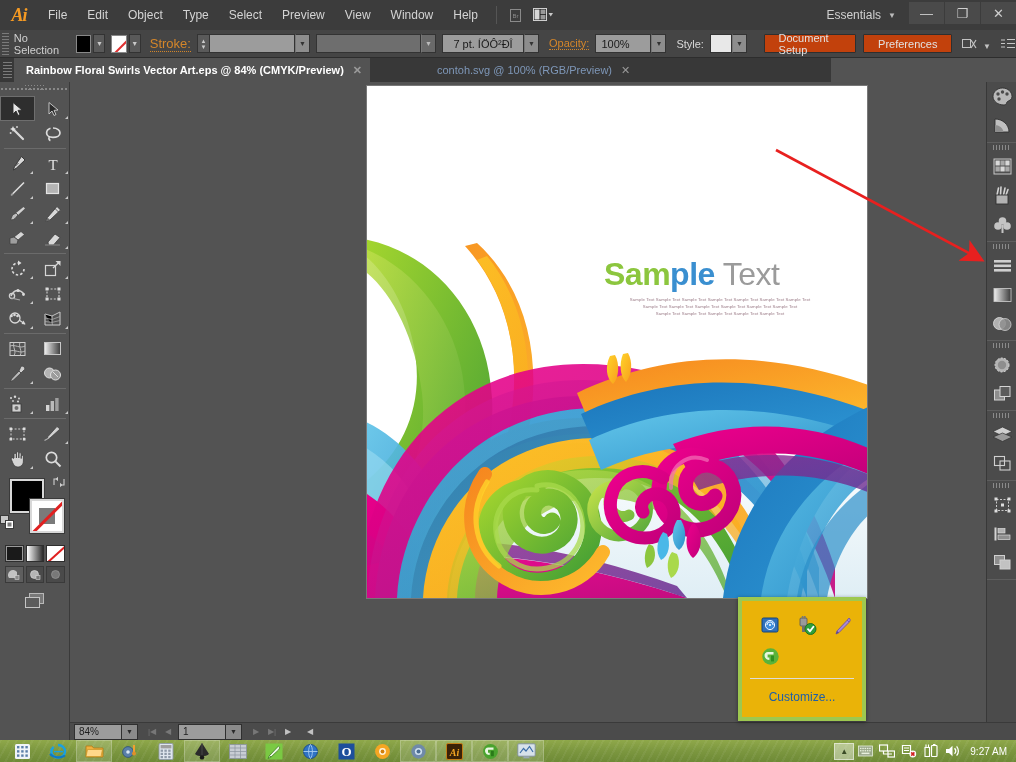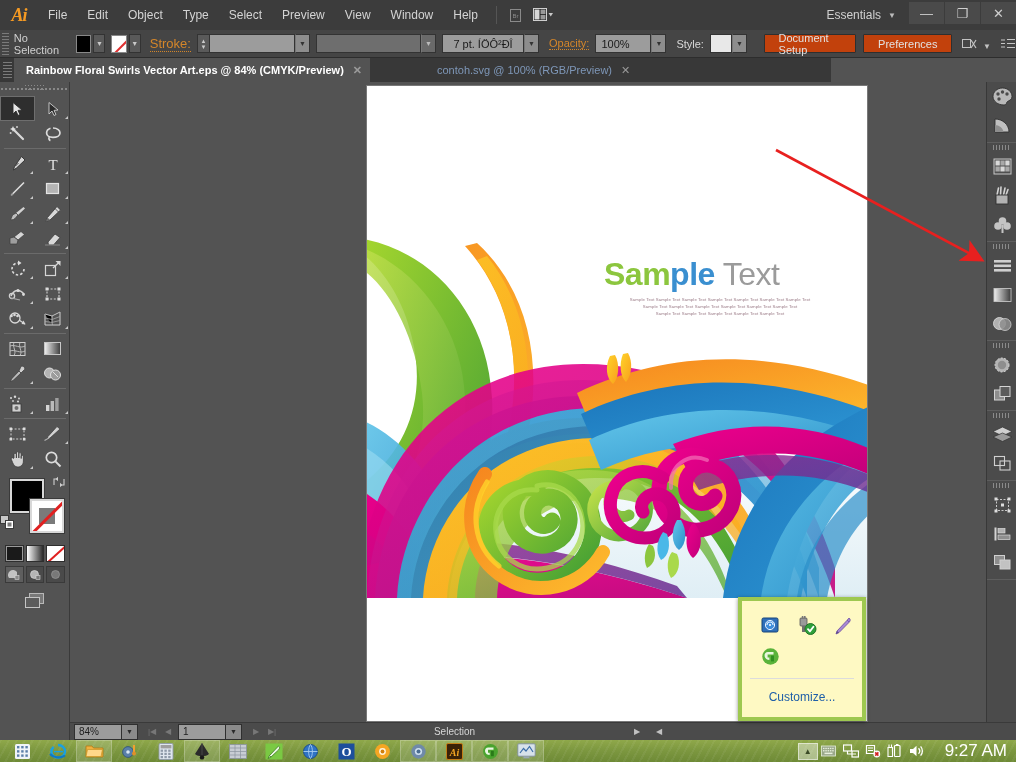--- a/index.html
+++ b/index.html
@@ -172,21 +172,21 @@
   }
   .dmode.on{ background:#5e5e5e; }
   #screenmode{ width:70px; display:flex; justify-content:center; padding-top:8px; }
 
   
   #docarea{
     position:absolute; left:70px; top:82px; width:916px; height:640px;
     background:#535353; overflow:hidden;
   }
   #canvas{
-    position:absolute; left:297px; top:4px; width:500px; height:635px;
+    position:absolute; left:297px; top:4px; width:500px; height:512px;
     background:#ffffff; box-shadow:0 0 0 1px #787878;
   }
   #artwork{
     position:absolute; left:0; top:152px; width:500px; height:360px;
     overflow:hidden; background:#fff;
   }
   #sampletext{
     position:absolute; left:237px; top:170px; width:260px;
     text-align:left; z-index:5;
   }
@@ -252,21 +252,21 @@
     background:repeating-linear-gradient(to right,#8a8a8a 0 1px,transparent 1px 3px);
     background-size:3px 1px; background-repeat:repeat;
   }
   .picon{
     width:30px;height:29px;display:flex;align-items:center;justify-content:center;
   }
 
   
   #traypopup{
     position:absolute; left:738px; top:597px; width:128px; height:124px;
-    background:#fef9c3; border:4px solid #9ec850;
+    background:#eab308; border:4px solid #9ec850;
     box-shadow:0 1px 4px rgba(0,0,0,.45);
   }
   #tp-icons{ padding:9px 0 0 10px; display:flex; flex-wrap:wrap; }
   .tpicon{ width:36px;height:31px;display:flex;align-items:center;justify-content:center; }
   #tp-div{ height:1px;background:#dcdcdc;margin:6px 8px 0; }
   #tp-custom{
     text-align:center; color:#1f5fa8; font-size:12px; padding-top:11px;
   }
 
   
@@ -286,21 +286,21 @@
   .tbtn.box{ background:rgba(255,255,255,.14); box-shadow:inset 0 0 0 1px rgba(255,255,255,.22); }
   #tray{
     position:absolute; right:0; top:0; height:22px; display:flex; align-items:center; z-index:2;
   }
   #tray-expand{
     width:20px;height:17px;background:rgba(255,255,255,.42);
     display:flex;align-items:center;justify-content:center;
     box-shadow:inset 0 0 0 1px rgba(255,255,255,.5);
   }
   .tray-ic{ width:22px;height:22px;display:flex;align-items:center;justify-content:center; }
-  #clock{ color:#ffffff; font-size:17px; padding:0 9px 0 6px;margin-left:11px; }
+  #clock{ color:#ffffff; font-size:10px; padding:0 9px 0 6px; }
 </style>
 </head>
 <body>
 
 <div id="menubar">
   <div id="ai-logo">Ai</div>
   <div class="menu-item">File</div>
   <div class="menu-item">Edit</div>
   <div class="menu-item">Object</div>
   <div class="menu-item">Type</div>
@@ -847,21 +847,20 @@
   <div class="sb-fld" style="width:48px;margin-left:4px">84%</div>
   <div class="sb-caret">▼</div>
   <div style="width:6px"></div>
   <div class="navbtn dis">|◀</div>
   <div class="navbtn dis">◀</div>
   <div class="sb-fld" style="width:48px;margin-left:2px">1</div>
   <div class="sb-caret">▼</div>
   <div style="width:6px"></div>
   <div class="navbtn dis">▶</div>
   <div class="navbtn dis">▶|</div>
-  <div id="sb-status">Selection</div>
   <div class="navbtn">▶</div>
   <div style="width:6px"></div>
   <div class="navbtn">◀</div>
   <div style="flex:1"></div>
 </div>
 
 <div id="rdock">
 
   <div class="pgroup">
     <div class="picon">

